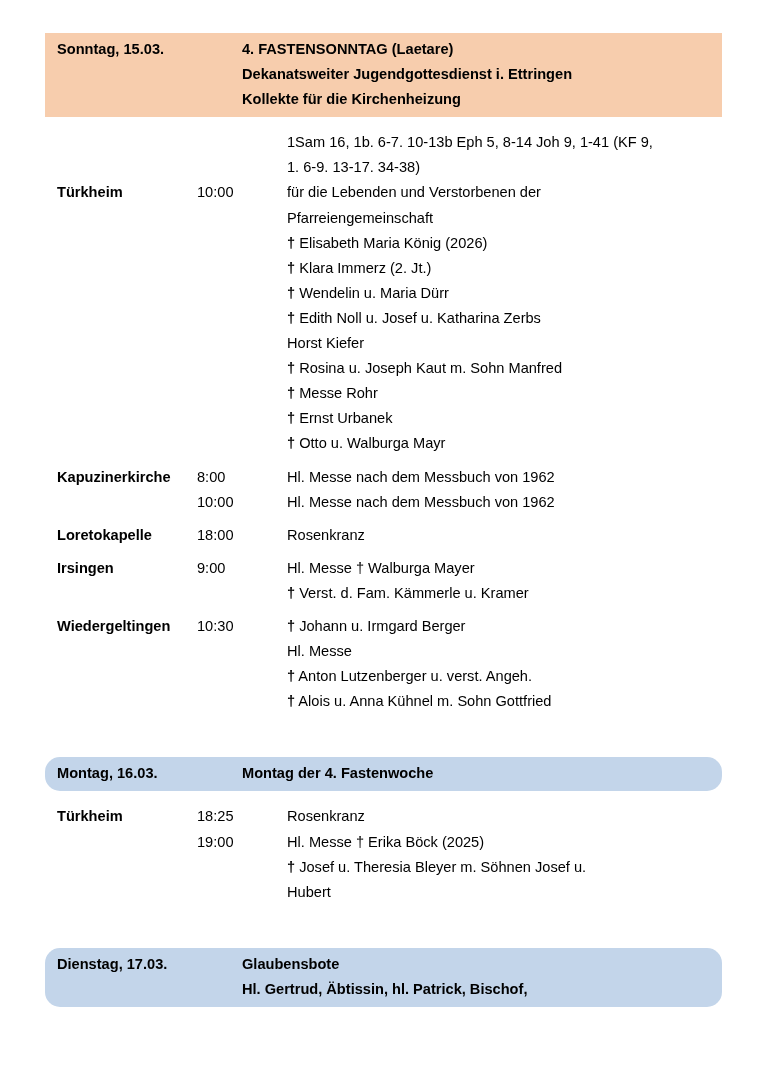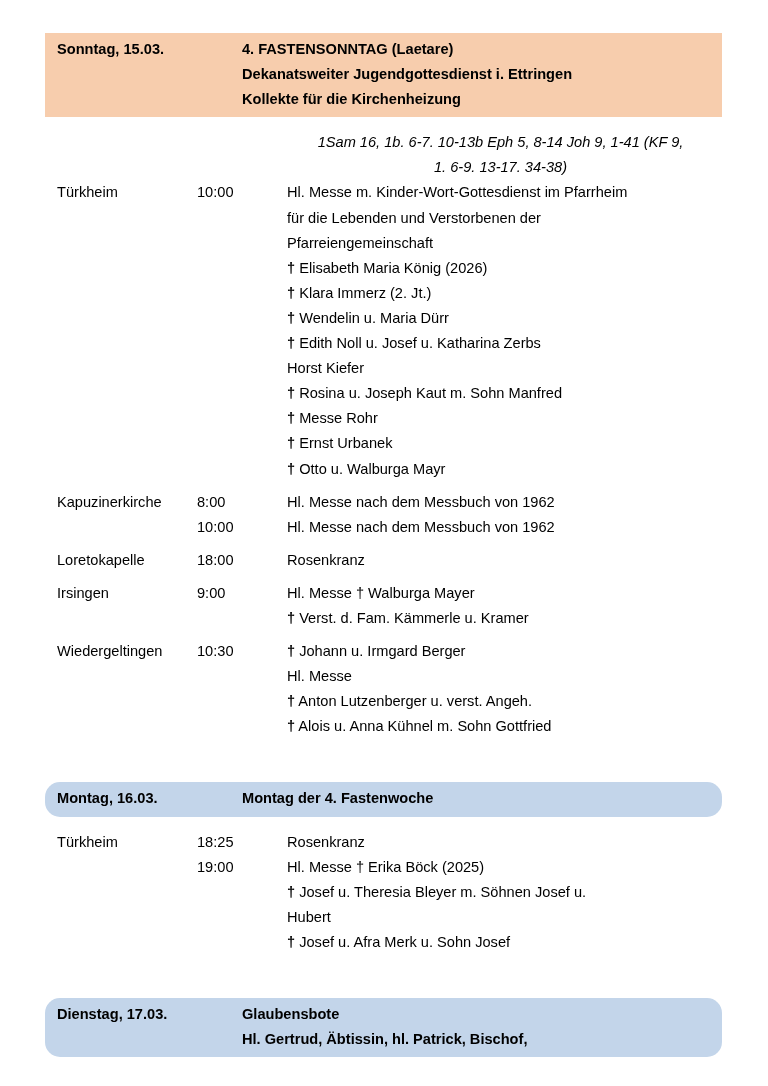--- a/index.html
+++ b/index.html
@@ -51,40 +51,38 @@
   .row {
     display: flex;
     align-items: flex-start;
     font-size: 14.6px;
     line-height: 1.72;
   }
   .col-place {
     flex: 0 0 152px;
     box-sizing: border-box;
     padding-left: 12px;
-    font-weight: normal;
+    font-weight: bold;
     white-space: nowrap;
   }
   .col-time {
     flex: 0 0 68px;
     box-sizing: border-box;
     padding-right: 9px;
     text-align: left;
     white-space: nowrap;
   }
   .col-text {
     flex: 1 1 auto;
     box-sizing: border-box;
     padding-left: 22px;
     padding-right: 8px;
   }
   .col-text .tline { display: block; }
   .col-text .tline.scripture {
-    font-style: italic;
-    text-align: center;
   }
   .dagger {
     font-weight: bold;
   }
 
   .gap-sm { height: 8px; }
   .gap-md { height: 13px; }
   .gap-lg { height: 19px; }
   .gap-xl { height: 24px; }
 </style>
@@ -107,21 +105,20 @@
         <div class="col-time">&nbsp;</div>
         <div class="col-text">
           <span class="tline scripture">1Sam 16, 1b. 6-7. 10-13b Eph 5, 8-14 Joh 9, 1-41 (KF 9,</span>
           <span class="tline scripture">1. 6-9. 13-17. 34-38)</span>
         </div>
       </div>
       <div class="row">
         <div class="col-place">Türkheim</div>
         <div class="col-time">10:00</div>
         <div class="col-text">
-          <span class="tline">Hl. Messe m. Kinder-Wort-Gottesdienst im Pfarrheim</span>
           <span class="tline">für die Lebenden und Verstorbenen der</span>
           <span class="tline">Pfarreiengemeinschaft</span>
           <span class="tline"><span class="dagger">†</span><span> Elisabeth Maria König (2026)</span></span>
           <span class="tline"><span class="dagger">†</span><span> Klara Immerz (2. Jt.)</span></span>
           <span class="tline"><span class="dagger">†</span><span> Wendelin u. Maria Dürr</span></span>
           <span class="tline"><span class="dagger">†</span><span> Edith Noll u. Josef u. Katharina Zerbs</span></span>
           <span class="tline">Horst Kiefer</span>
           <span class="tline"><span class="dagger">†</span><span> Rosina u. Joseph Kaut m. Sohn Manfred</span></span>
           <span class="tline"><span class="dagger">†</span><span> Messe Rohr</span></span>
           <span class="tline"><span class="dagger">†</span><span> Ernst Urbanek</span></span>
@@ -187,21 +184,20 @@
           <span class="tline">Rosenkranz</span>
         </div>
       </div>
       <div class="row">
         <div class="col-place">&nbsp;</div>
         <div class="col-time">19:00</div>
         <div class="col-text">
           <span class="tline">Hl. Messe † Erika Böck (2025)</span>
           <span class="tline"><span class="dagger">†</span><span> Josef u. Theresia Bleyer m. Söhnen Josef u.</span></span>
           <span class="tline">Hubert</span>
-          <span class="tline"><span class="dagger">†</span><span> Josef u. Afra Merk u. Sohn Josef</span></span>
         </div>
       </div>
       <div class="gap-lg"></div>
       <div class="gap-xl"></div>
       <div class="day-band blue">
         <div class="band-date">Dienstag, 17.03.</div>
         <div class="band-title">
           <span class="tline">Glaubensbote</span>
           <span class="tline">Hl. Gertrud, Äbtissin, hl. Patrick, Bischof,</span>
         </div>

